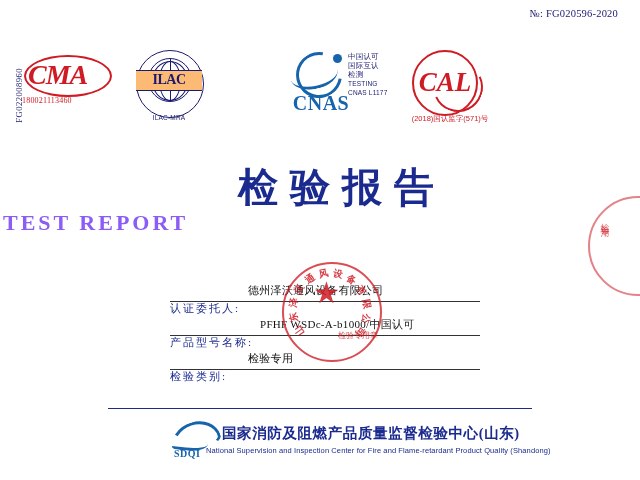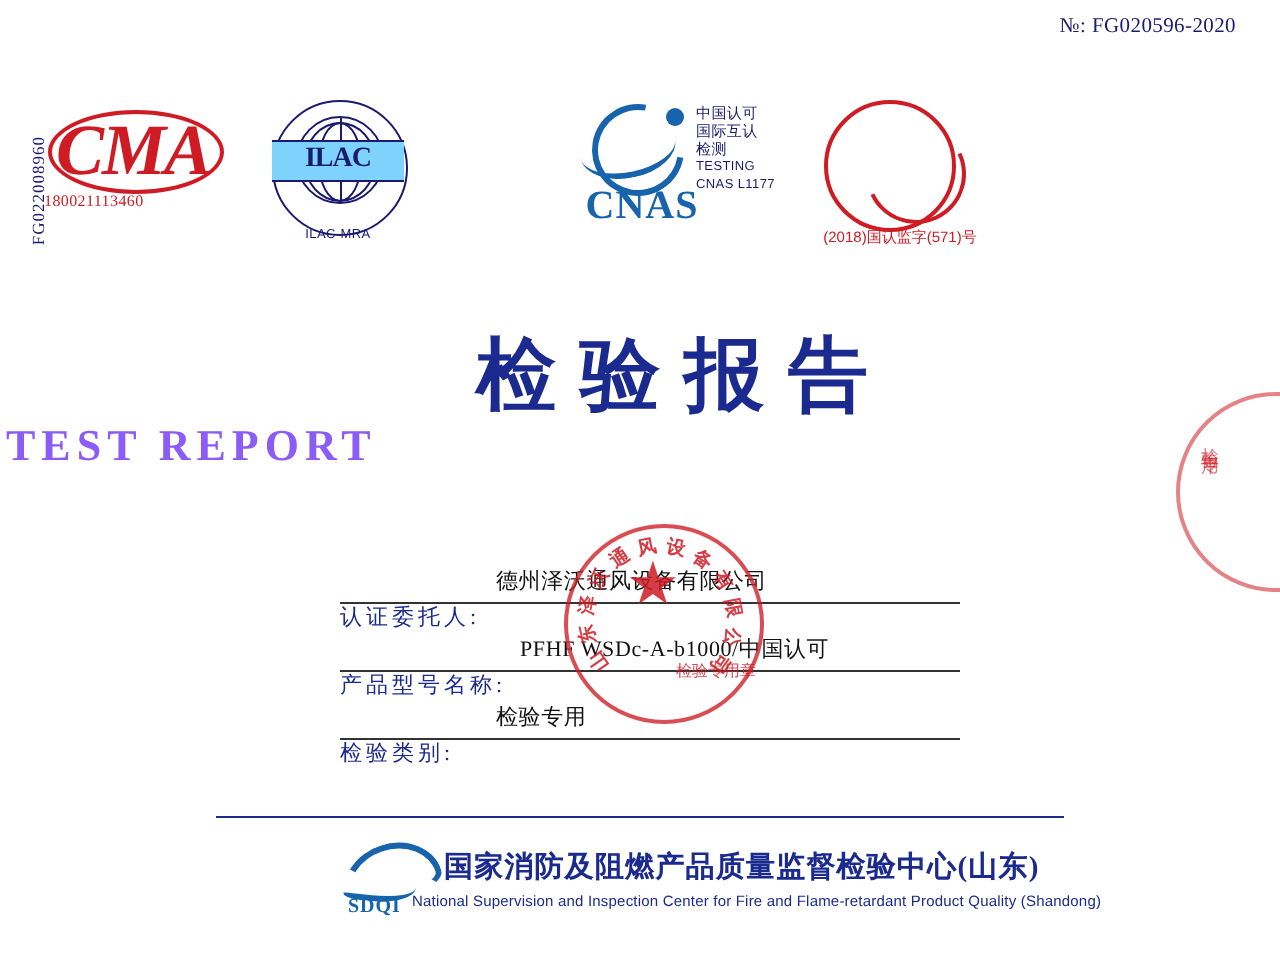--- a/index.html
+++ b/index.html
@@ -64,21 +64,21 @@
     top: 18px;
     width: 92px;
     height: 56px;
   }
   .cma .cma-text {
     position: absolute;
     left: 0; top: 4px;
     font-family: "Liberation Serif", serif;
     font-weight: bold;
     font-style: italic;
-    font-size: 36px;
+    font-size: 28px;
     color: #cf1b24;
     letter-spacing: -1px;
     line-height: 30px;
   }
   .cma .cma-oval {
     position: absolute;
     left: -4px;
     top: -1px;
     width: 84px;
     height: 38px;
@@ -139,21 +139,21 @@
     width: 20px; height: 38px;
     border: 1.1px solid #1a1a6e;
     border-radius: 50%;
     left: 10px;
   }
   .ilac-globe .m2 { width: 34px; left: 3px; }
   .ilac-bar {
     position: absolute;
     left: 6px; top: 22px;
     width: 66px; height: 19px;
-    background: #7dd3fc;
+    background: #fdba74;
     border-top: 1.3px solid #1a1a6e;
     border-bottom: 1.3px solid #1a1a6e;
   }
   .ilac-word {
     position: absolute;
     left: 0; top: 1px;
     width: 66px;
     text-align: center;
     font-family: "Liberation Serif", serif;
     font-weight: bold;
@@ -538,20 +538,21 @@
       <div class="cn">中国认可</div>
       <div class="cn">国际互认</div>
       <div class="cn">检测</div>
       <div class="en">TESTING</div>
       <div class="en">CNAS L1177</div>
     </div>
 
     <div class="cal">
       <div class="cal-circle">
         <div class="cal-swirl"></div>
+        <div class="cal-inner">CAL</div>
       </div>
       <div class="cal-sub">(2018)国认监字(571)号</div>
     </div>
   </div>
 
   <div class="title-cn">检验报告</div>
   <div class="title-en">TEST REPORT</div>
 
   <div class="seal-right">
     <div class="t">检验专用</div>

